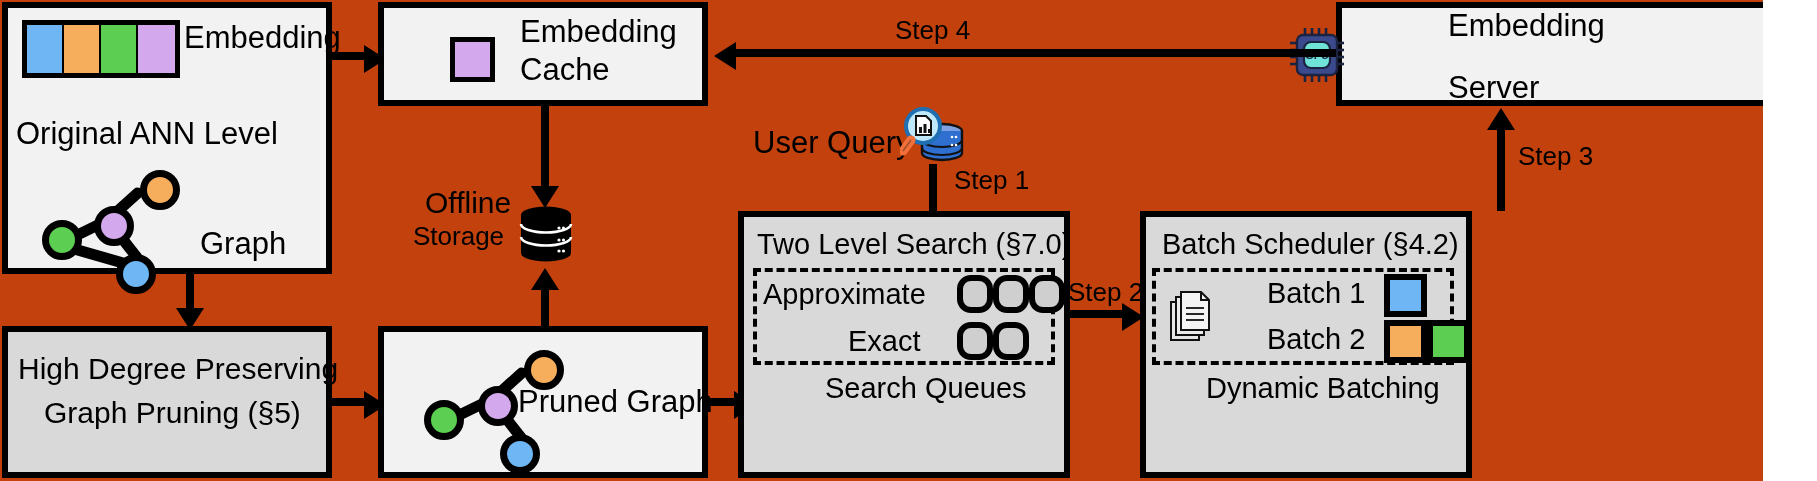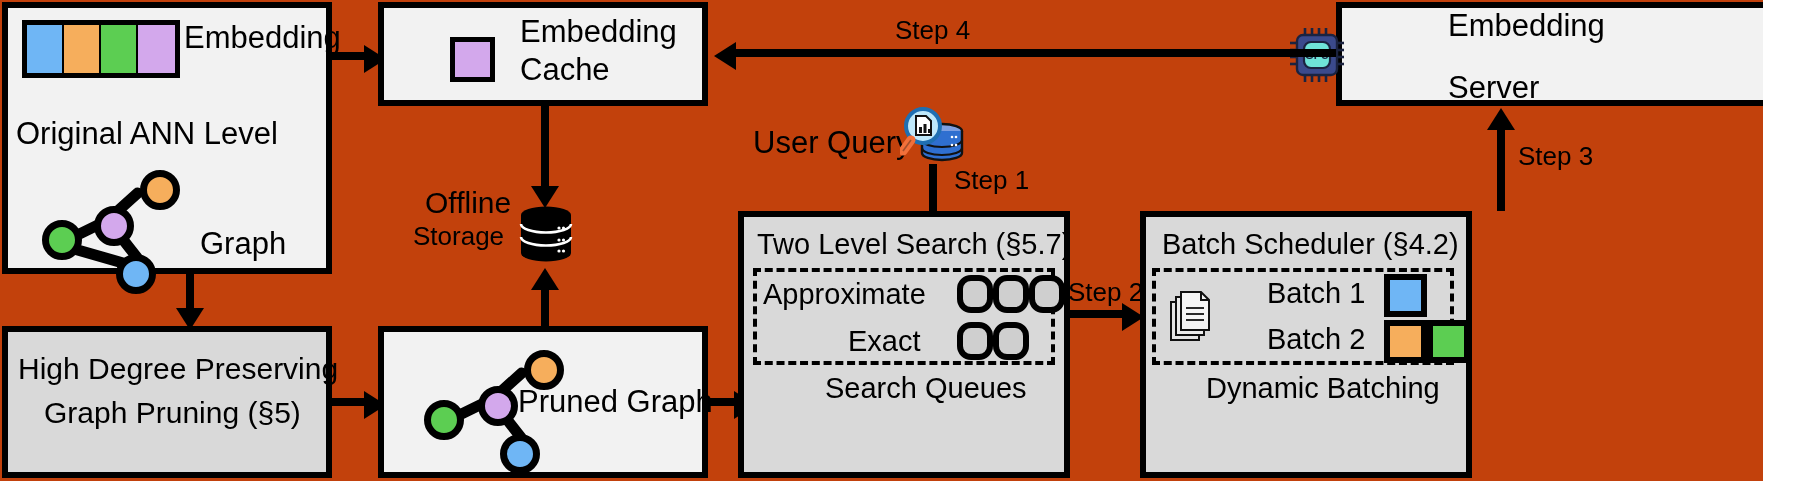--- a/index.html
+++ b/index.html
@@ -155,21 +155,21 @@
       <rect x="28" y="25" width="3" height="4" fill="#111"></rect>
     </svg>
   </div>
 
   <div class="ln" style="left:929px;top:164px;width:8px;height:76px;"></div>
   <div class="ah down" style="left:919px;top:234px;"></div>
   <div class="lbl b" style="left:954px;top:166px;font-size:26px;">Step 1</div>
 
   <div class="box shaded" style="left:738px;top:211px;width:332px;height:267px;">
   </div>
-  <div class="lbl b" style="left:757px;top:228px;font-size:29px;">Two Level Search (§5.7)</div>
+  <div class="lbl b" style="left:757px;top:228px;font-size:29px;">Two Level Search (§7.0)</div>
 
   <div class="dash" style="left:753px;top:268px;width:302px;height:97px;"></div>
 
   <div class="lbl" style="left:763px;top:278px;font-size:29px;">Approximate</div>
   <div class="slot" style="left:957px;top:275px;width:36px;height:38px;"></div>
   <div class="slot" style="left:993px;top:275px;width:36px;height:38px;"></div>
   <div class="slot" style="left:1029px;top:275px;width:36px;height:38px;"></div>
 
   <div class="lbl" style="left:848px;top:325px;font-size:29px;">Exact</div>
   <div class="slot" style="left:957px;top:322px;width:36px;height:38px;"></div>

